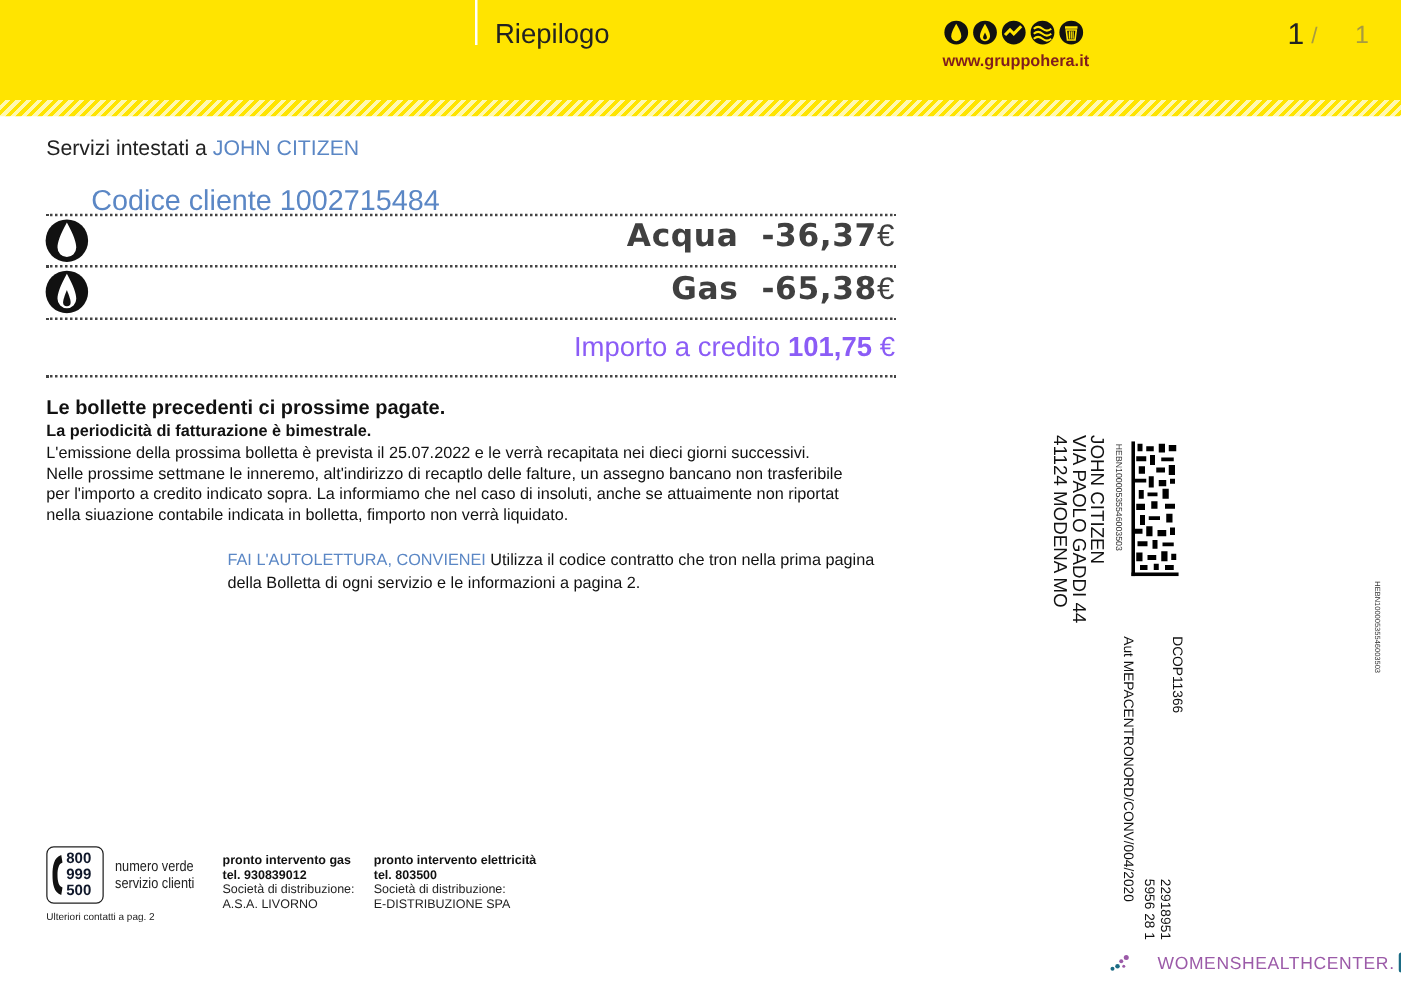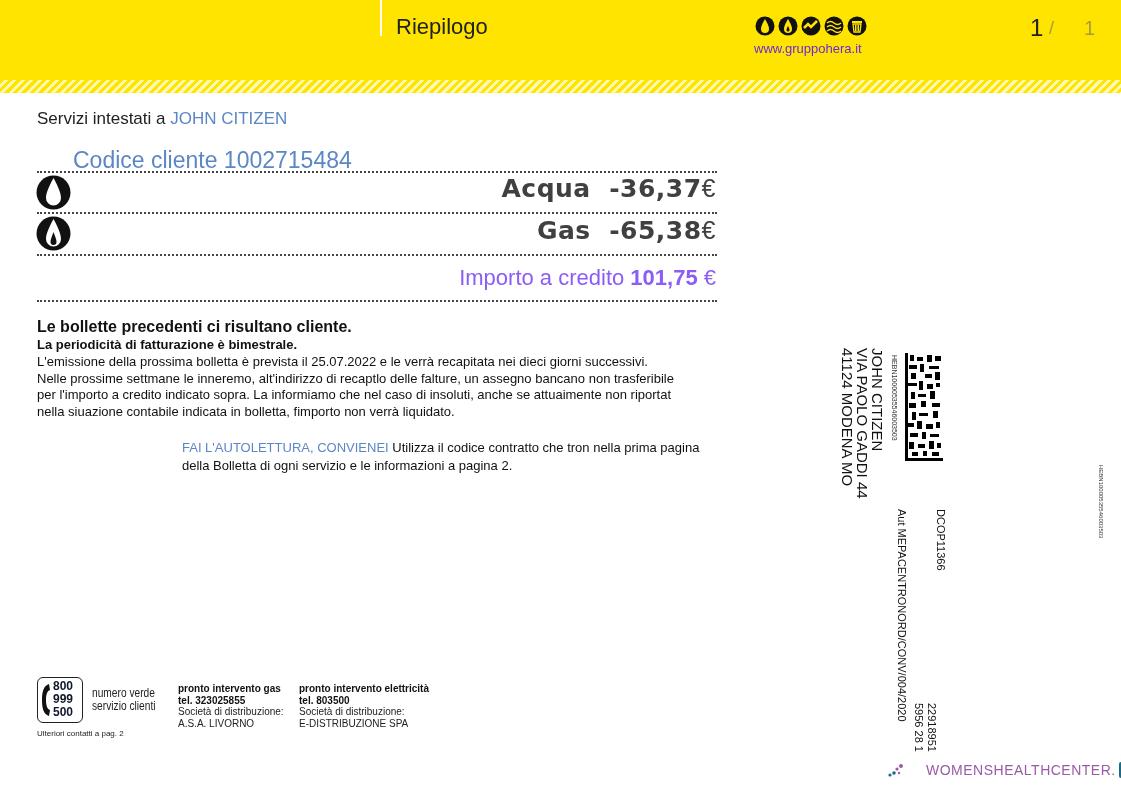--- a/index.html
+++ b/index.html
@@ -11,21 +11,21 @@
   .header-stripes { position: absolute; left: 0; top: 80px; width: 1121px; height: 13px;
     background: repeating-linear-gradient(135deg, #ffe400 0px, #ffe400 3px, #fff8b0 3px, #fff8b0 6px); }
   .logo { position: absolute; left: 34px; top: 14px; width: 140px; height: 56px; }
   .logo-gruppo { position: absolute; left: 76px; top: 0; font-size: 8px; letter-spacing: 5px; font-style: italic; color: #333; }
   .logo-hera { position: absolute; left: 64px; top: 10px; font-size: 30px; font-weight: bold; font-style: italic; letter-spacing: -1px; color: #111; transform: scaleX(0.9); transform-origin: left; }
   .logo-bands { position: absolute; left: 0; top: 6px; width: 70px; height: 46px; }
   .header-divider { position: absolute; left: 380px; top: 0; width: 2px; height: 36px; background: #ffffff; }
   .header-title { position: absolute; left: 396px; top: 14px; font-size: 22px; color: #222; }
   .service-icons { position: absolute; left: 755px; top: 16px; display: flex; gap: 3px; }
   .service-icons span { display: inline-block; width: 20px; height: 20px; }
-  .header-url { position: absolute; left: 754px; top: 41px; font-size: 13px; color: #6d28d9; }
+  .header-url { position: absolute; left: 754px; top: 41px; font-size: 13px; color: #7f1d1d; font-weight: bold; }
   .page-num { position: absolute; left: 1030px; top: 14px; font-size: 24px; color: #222; }
   .page-sep { position: absolute; left: 1049px; top: 18px; font-size: 18px; color: #a89b40; }
   .page-total { position: absolute; left: 1084px; top: 17px; font-size: 20px; color: #a89b40; }
 
   
   .intro1 { position: absolute; left: 37px; top: 109px; font-size: 17px; color: #222; }
   .intro1 .name { color: #5b87c5; }
   .intro2 { position: absolute; left: 37px; top: 147px; font-size: 23px; color: #5b87c5; margin-left: 36px; }
 
   .dots { position: absolute; left: 37px; width: 680px; height: 0; border-top: 2px dotted #444; }
@@ -139,21 +139,21 @@
 </svg>
 <div class="svc-row" style="top:216px">
   <span>Gas</span>&nbsp;&nbsp;<span>-65,38</span><span class="eur">€</span>
 </div>
 <div class="dots" style="top:254px"></div>
 <div class="credit">
   <span>Importo a credito </span><span class="amt">101,75</span><span> €</span>
 </div>
 <div class="dots" style="top:300px"></div>
 
-<div class="msg-title">Le bollette precedenti ci risultano cliente.</div>
+<div class="msg-title">Le bollette precedenti ci prossime pagate.</div>
 <div class="msg-sub">La periodicità di fatturazione è bimestrale.</div>
 <div class="msg-body">L'emissione della prossima bolletta è prevista il 25.07.2022 e le verrà recapitata nei dieci giorni successivi. Nelle prossime settmane le inneremo, alt'indirizzo di recaptlo delle falture, un assegno bancano non trasferibile per l'importo a credito indicato sopra. La informiamo che nel caso di insoluti, anche se attuaimente non riportat nella siuazione contabile indicata in bolletta, fimporto non verrà liquidato.</div>
 <div class="msg-auto">
   <span class="link">FAI L'AUTOLETTURA, CONVIENEI</span><span> Utilizza il codice contratto che tron nella prima pagina della Bolletta di ogni servizio e le informazioni a pagina 2.</span>
 </div>
 
 <div class="rot addr">
   <div>JOHN CITIZEN</div>
   <div>VIA PAOLO GADDI 44</div>
   <div>41124 MODENA MO</div>
@@ -219,21 +219,21 @@
   </div>
 </div>
 <div class="phone-label">
   <div>numero verde</div>
   <div>servizio clienti</div>
 </div>
 <div class="more-contacts">Ulteriori contatti a pag. 2</div>
 
 <div class="contact gas">
   <div class="b">pronto intervento gas</div>
-  <div class="b">tel. 323025855</div>
+  <div class="b">tel. 930839012</div>
   <div>Società di distribuzione:</div>
   <div>A.S.A. LIVORNO</div>
 </div>
 <div class="contact ele">
   <div class="b">pronto intervento elettricità</div>
   <div class="b">tel. 803500</div>
   <div>Società di distribuzione:</div>
   <div>E-DISTRIBUZIONE SPA</div>
 </div>
 

